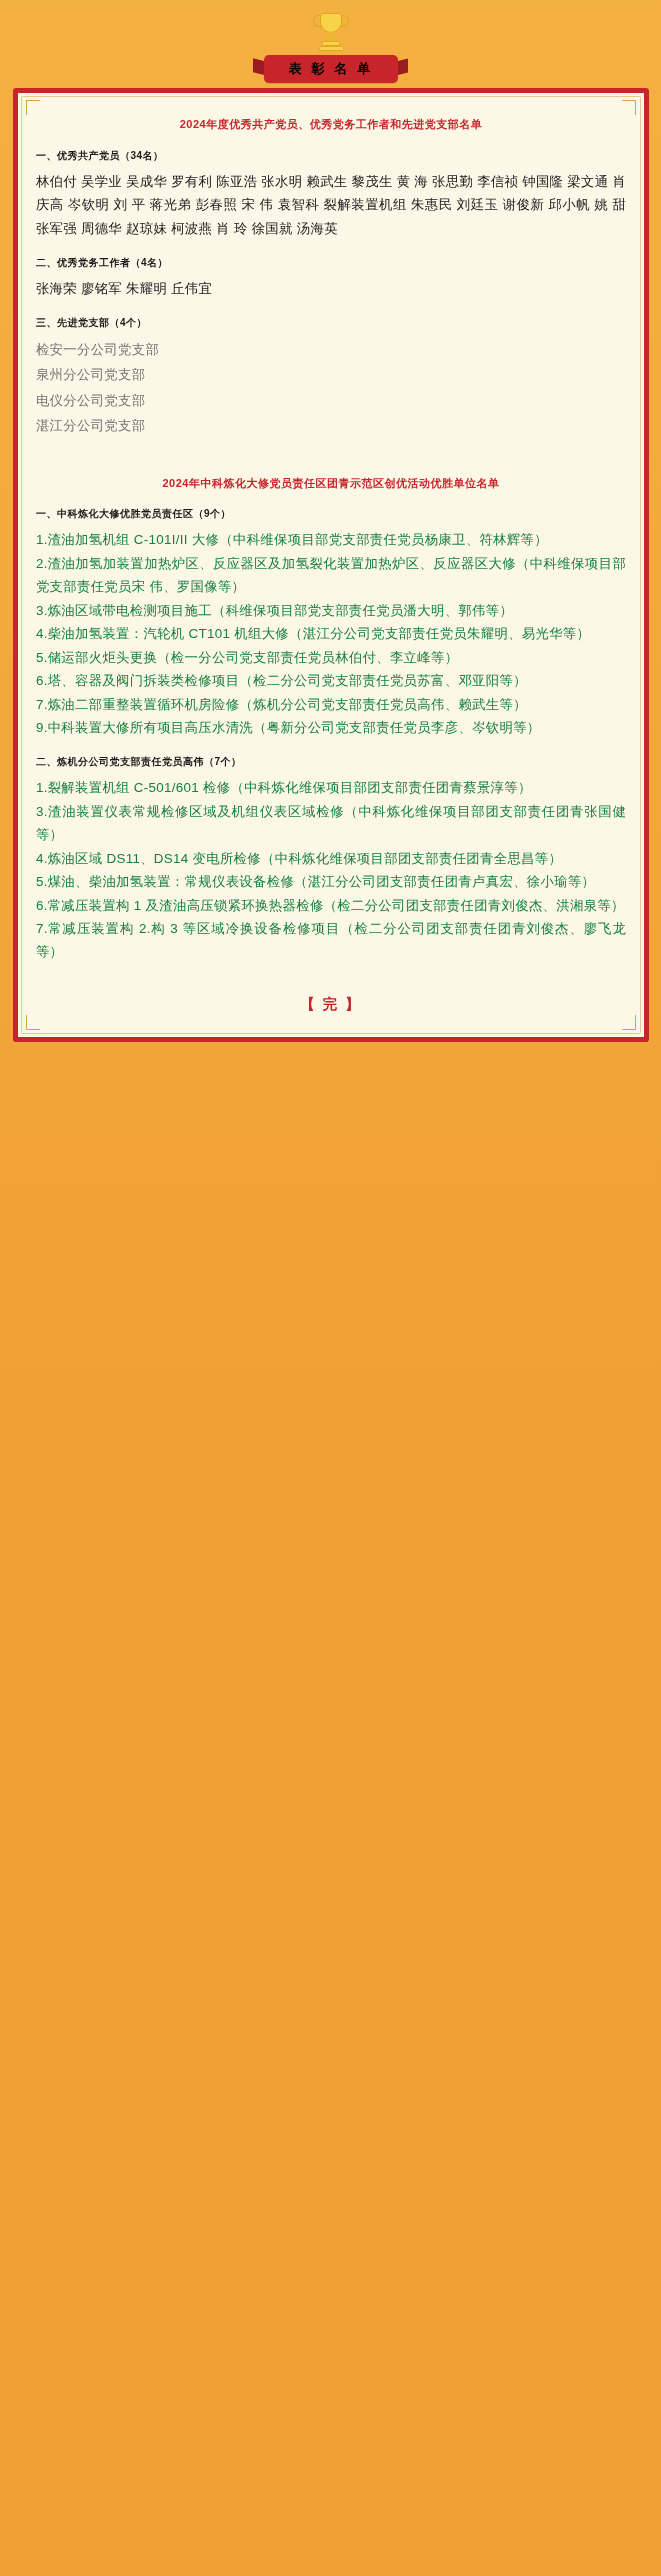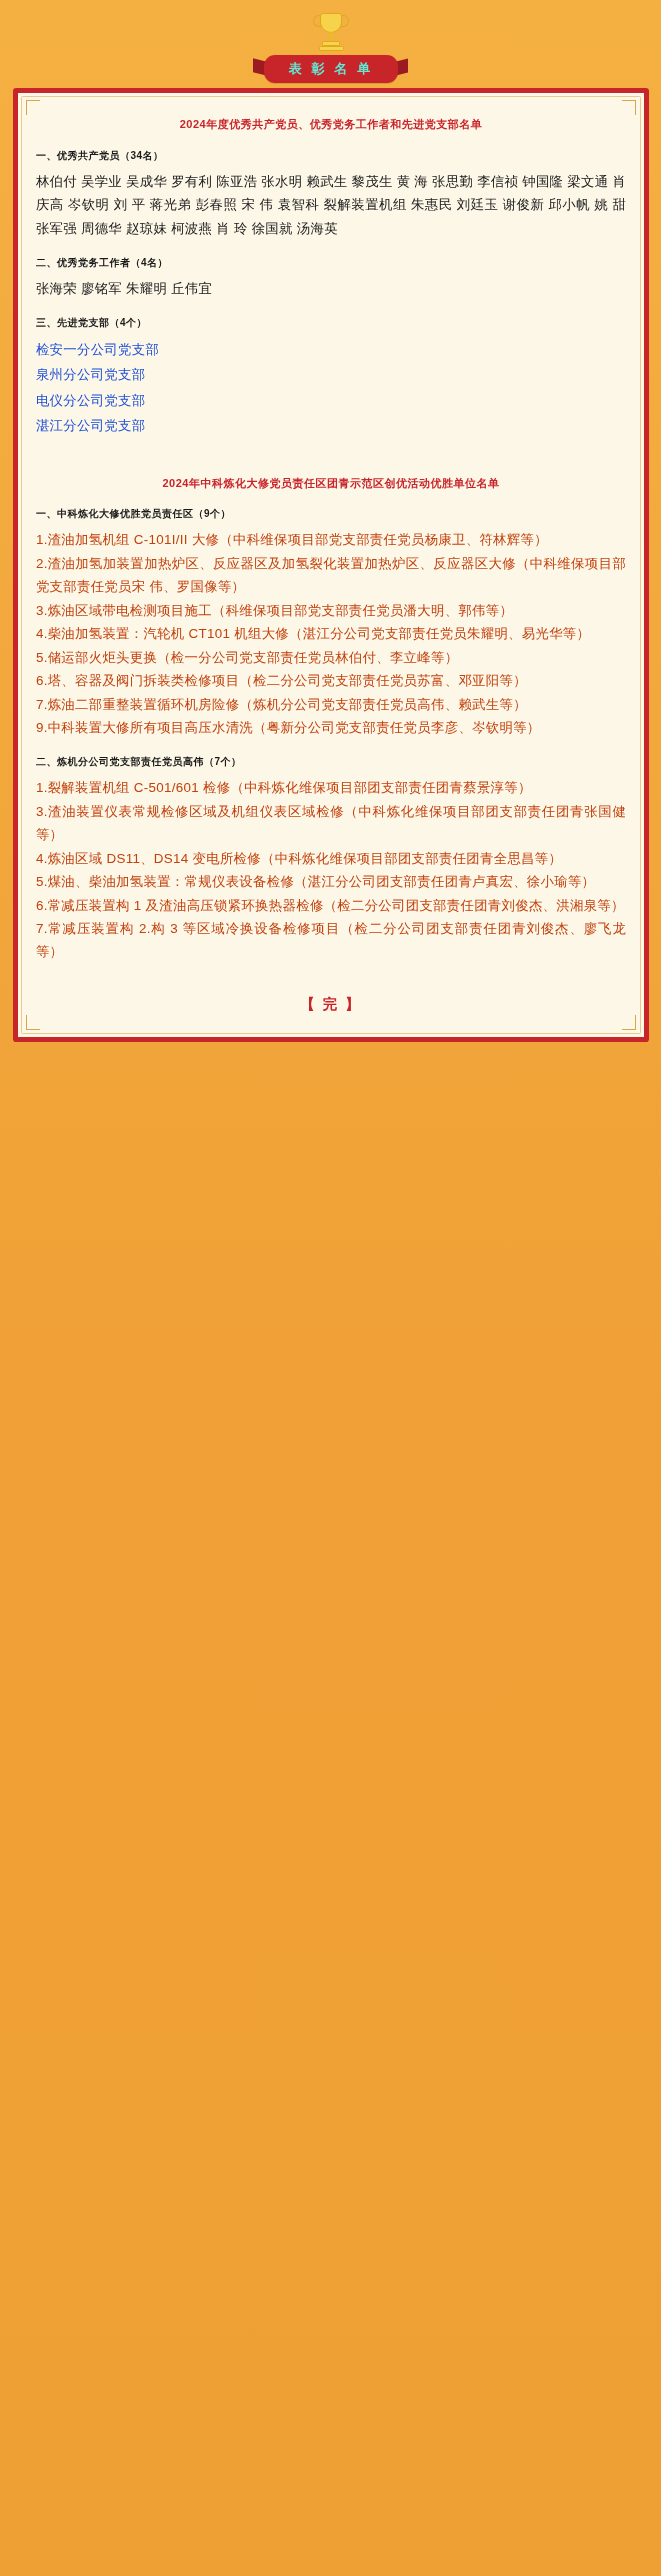--- a/index.html
+++ b/index.html
@@ -88,25 +88,25 @@
   .ribbon-wrap {
     display: flex;
     justify-content: center;
     margin-top: 1px;
     margin-bottom: 5.2px;
     position: relative;
     z-index: 4;
   }
   .ribbon {
     background: #c8252b;
-    color: #5eead4;
+    color: #000000;
     font-size: 13px;
     letter-spacing: 3.1px;
     padding: 4.6px 25px 5.2px 25px;
-    border-radius: 11px;
+    border-radius: 5px;
     box-shadow: 0 1px 0 rgba(0,0,0,0.12);
     font-weight: bold;
     position: relative;
     text-align: right;
   }
   .ribbon:before, .ribbon:after {
     content: "";
     position: absolute;
     top: 5.2px;
     width: 13.4px;
@@ -169,29 +169,29 @@
   .section-head:first-child { margin-top: 2.1px; }
   .body-text {
     font-size: 13.4px;
     color: #1a1a1a;
     line-height: 1.75;
     letter-spacing: 0.3px;
     text-align: justify;
   }
   .list-item {
     font-size: 13.4px;
-    color: #c2410c;
+    color: #15803d;
     line-height: 1.75;
     letter-spacing: 0.3px;
     text-align: justify;
     margin: 0;
   }
   .plain-line {
     font-size: 13.4px;
-    color: #1d4ed8;
+    color: #737373;
     line-height: 1.9;
     letter-spacing: 0.3px;
   }
   .end-mark {
     text-align: center;
     color: #c8252b;
     font-size: 14.4px;
     font-weight: bold;
     letter-spacing: 2.1px;
     margin-top: 31px;

